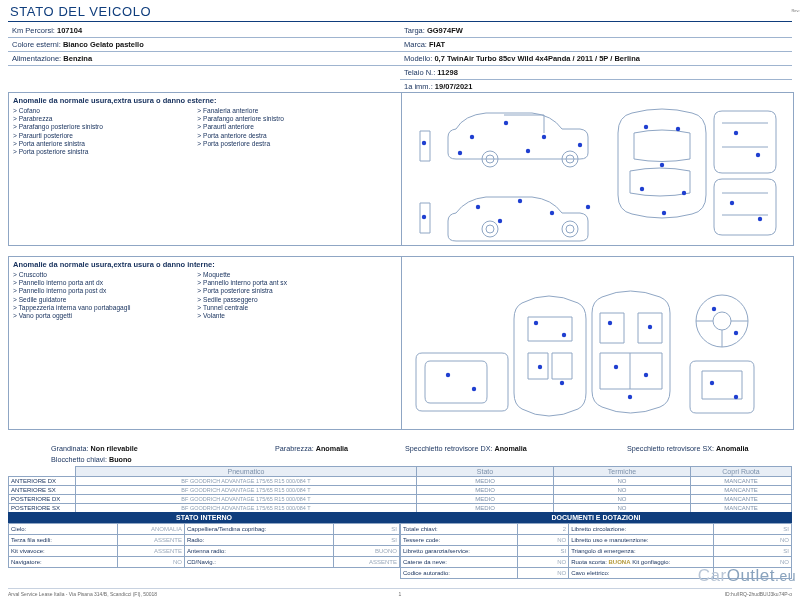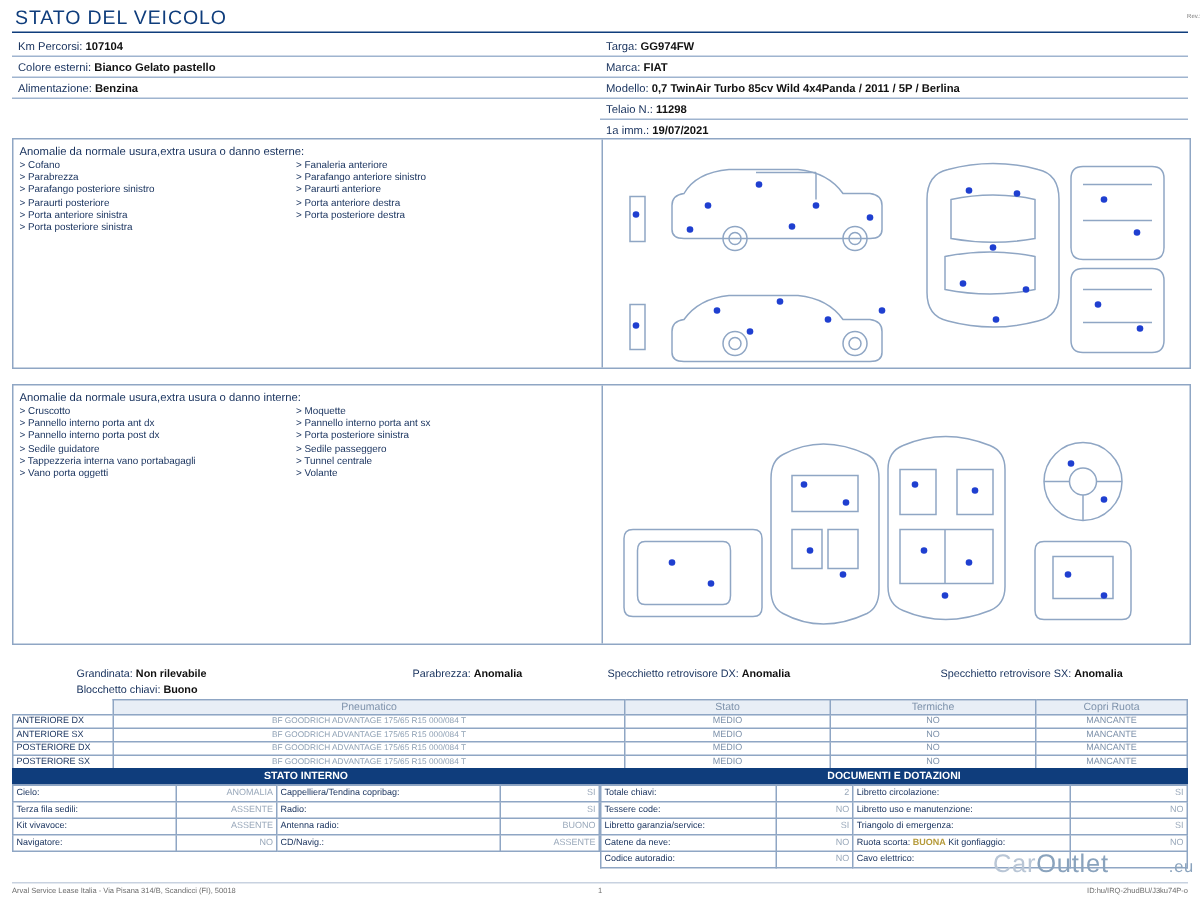--- a/index.html
+++ b/index.html
@@ -26,21 +26,21 @@
   .info{position:absolute;left:8px;top:24px;width:784px;height:58px;}
   .info .col{position:absolute;top:0;width:392px;}
   .info .col.left{left:0;}
   .info .col.right{left:392px;}
   .irow{height:13px;line-height:13px;border-bottom:1px solid #9fb4cf;padding-left:4px;font-size:7.5px;white-space:nowrap;overflow:hidden;}
   .irow .lbl{color:#16305c;}
   .irow .val{font-weight:bold;color:#111;}
 
   
   .panel{position:absolute;border:1px solid #8fa6c4;background:#fff;}
-  .panel-head{font-weight:normal;font-size:7.5px;padding:3px 4px 2px 4px;color:#16305c;}
+  .panel-head{font-weight:bold;font-size:7.5px;padding:3px 4px 2px 4px;color:#16305c;}
   .lists{position:relative;padding:0 4px;}
   .lists .lcol{display:inline-block;vertical-align:top;width:48%;}
   .litem{font-size:6.6px;line-height:8.2px;color:#16305c;white-space:nowrap;}
 
   .diagram{position:absolute;border-left:1px solid #8fa6c4;top:0;bottom:0;right:0;}
   .svgwrap{position:absolute;left:0;top:0;width:100%;height:100%;}
 
   
   .glass{position:absolute;left:8px;width:784px;font-size:7.2px;color:#16305c;margin-left:39px;}
   .glass .g{position:absolute;white-space:nowrap;}
@@ -63,21 +63,21 @@
   .bt td.k{color:#16305c;white-space:nowrap;}
   .bt td.v{text-align:right;color:#9aa9bb;white-space:nowrap;}
 
   
   .footer{position:absolute;left:8px;top:588px;width:784px;font-size:5px;color:#6b6b6b;border-top:1px solid #c8d2e0;padding-top:2px;}
   .footer .c{position:absolute;left:50%;transform:translateX(-50%);}
   .footer .r{position:absolute;right:0;}
 
   .wm{position:absolute;right:16px;bottom:14px;font-size:17px;color:#b9c6d6;letter-spacing:.5px;}
   .wm .o{color:#8aa3bd;}
-  .wm .eu{font-size:11px;color:#8aa3bd;margin-left:40px;}
+  .wm .eu{font-size:14px;color:#8aa3bd;}
 
   
   svg{display:block;}
   .car{fill:none;stroke:#8fa6c4;stroke-width:1;}
   .dot{fill:#1f3fd0;}
 </style>
 </head>
 <body>
 
 <div class="page">

